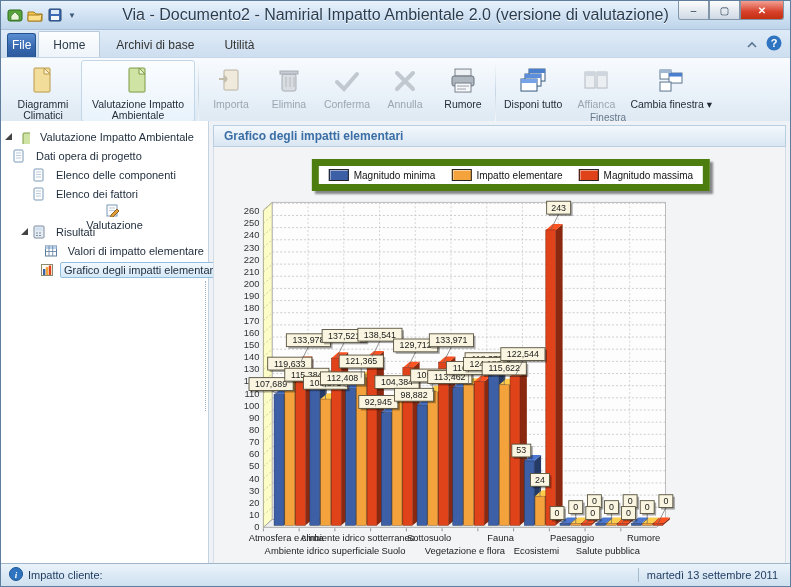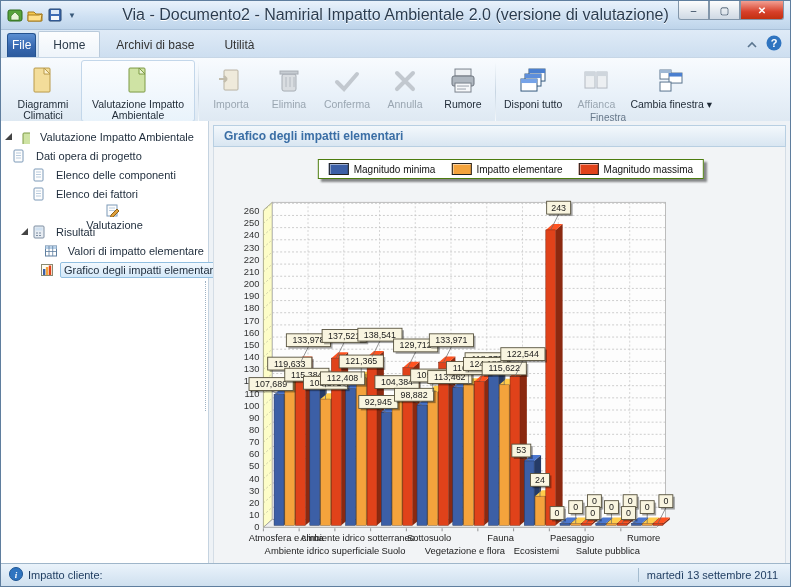--- a/index.html
+++ b/index.html
@@ -53,21 +53,21 @@
   .tree-item .exp.open:after{content:"";position:absolute;left:0;top:0;
     border-bottom:7px solid #444;border-left:7px solid transparent;}
   .tree-item .ticon{width:16px;height:14px;margin-right:4px;display:inline-flex;flex:0 0 auto;}
   .tree-item .tlabel{padding:1px 3px;border:1px solid transparent;border-radius:2px;}
   .tree-item.selected .tlabel{background:linear-gradient(#f3f9fe,#d3e8f9);border-color:#92bfe0;}
   .main{flex:1;display:flex;flex-direction:column;padding:4px 4px 0 4px;min-width:0;}
   .panel-header{height:20px;background:linear-gradient(#f3f8fc,#d9e6f2);border:1px solid #b8cfe2;
     font-size:12px;font-weight:bold;color:#3a6ea5;display:flex;align-items:center;padding-left:10px;}
   .chart-region{flex:1;position:relative;background:#f2f4f6;border:1px solid #d4dde6;border-top:none;}
   .legend{position:absolute;left:52%;top:12px;transform:translateX(-50%);display:flex;gap:16px;
-    align-items:center;background:#fff;border:1px solid #4d7c0f;box-shadow:3px 3px 2px rgba(0,0,0,.45);
+    align-items:center;background:#fff;border:7px solid #4d7c0f;box-shadow:3px 3px 2px rgba(0,0,0,.45);
     padding:3px 10px;z-index:5;}
   .legend .litem{display:flex;align-items:center;gap:5px;font-size:10px;color:#111;white-space:nowrap;}
   .legend .swatch{width:18px;height:10px;border:1px solid #222;box-shadow:inset 1px 1px 0 rgba(255,255,255,.5);}
   .chart-svg{position:absolute;left:0;top:0;width:100%;height:100%;}
   
   .statusbar{position:absolute;left:0;right:0;bottom:0;height:22px;
     background:linear-gradient(#eaf3fb,#cfe0ef);border-top:1px solid #9fb6ca;
     display:flex;align-items:center;font-size:11px;color:#1c3a5e;}
   .statusbar .sep{width:1px;height:14px;background:#a5bccf;margin:0 8px;}
   .statusbar .left{display:flex;align-items:center;gap:5px;padding-left:8px;flex:1;}

